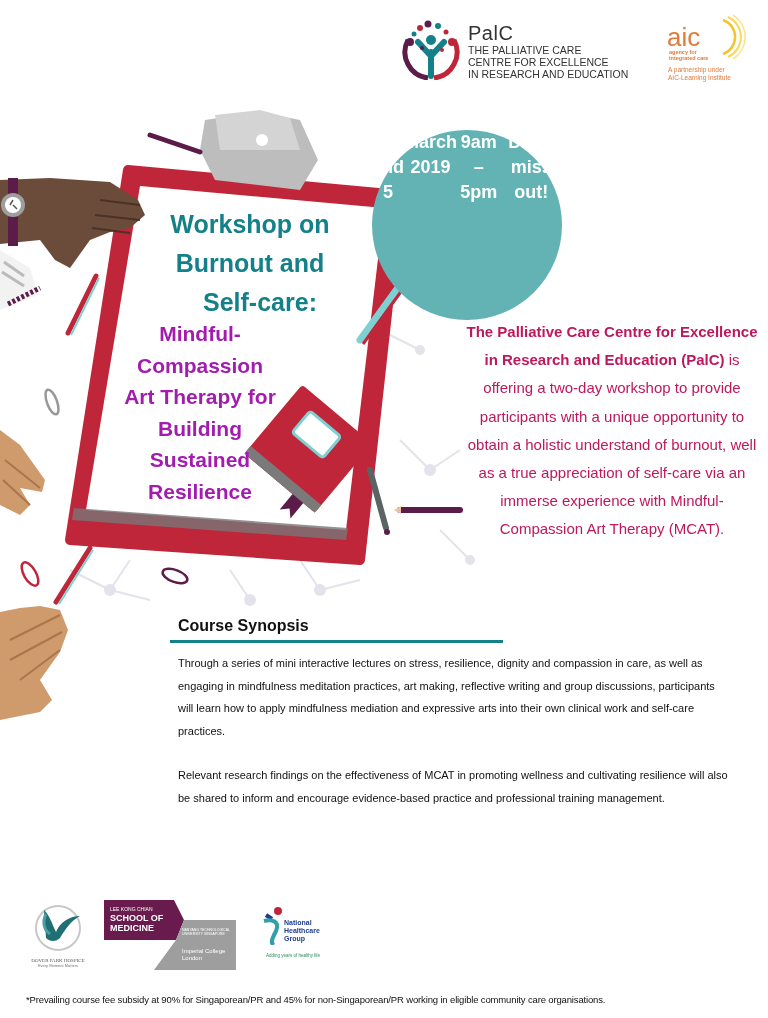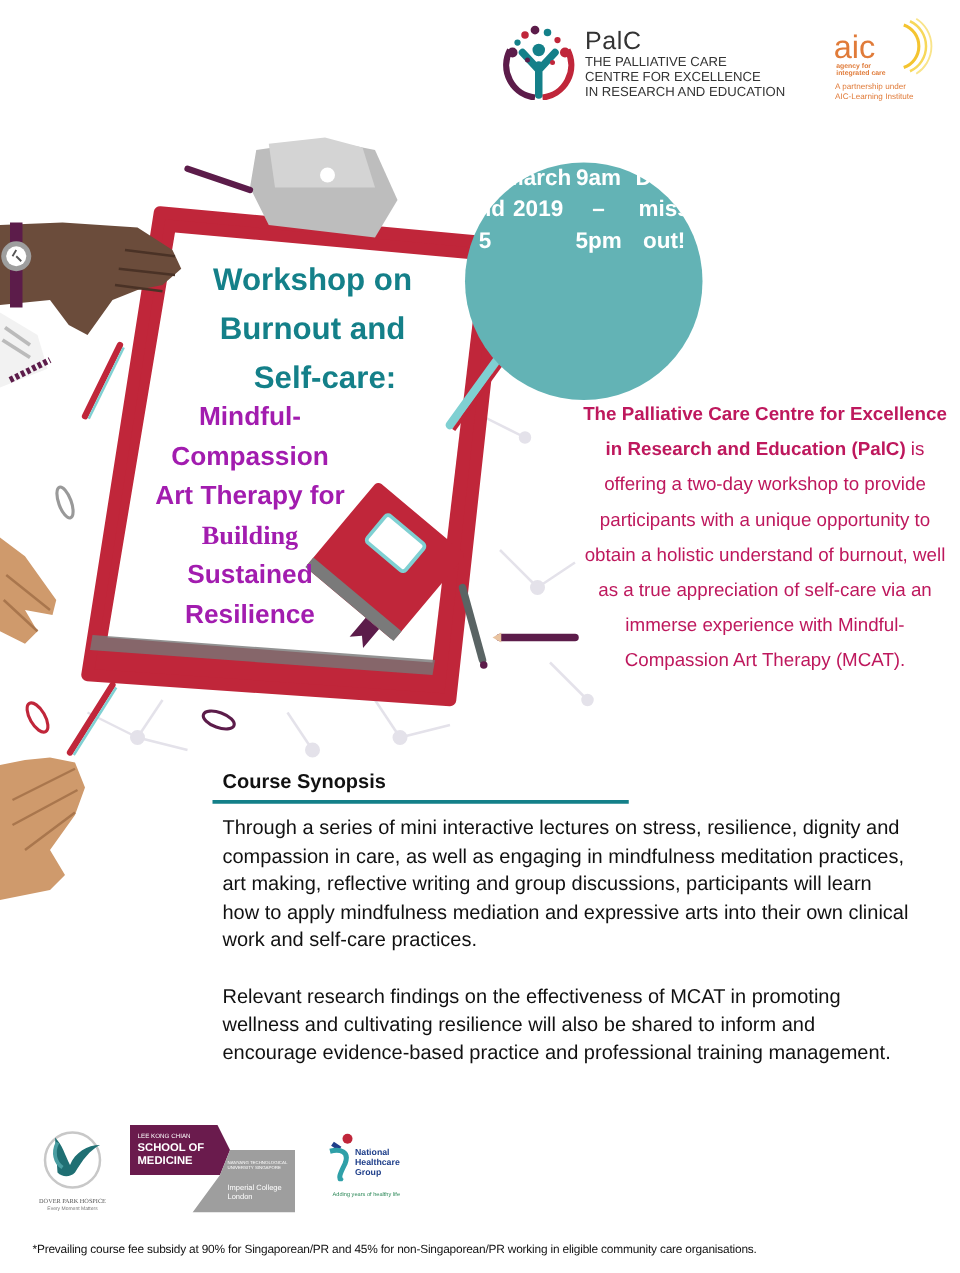--- a/index.html
+++ b/index.html
@@ -26,21 +26,21 @@
   .date-circle span { display: block; font-size: 18px; line-height: 25px; }
 
   
   .intro { left: 462px; top: 318px; width: 300px; text-align: center; font-size: 15px;
            line-height: 28.2px; color: #be185d; }
   .intro b { font-weight: bold; }
 
   
   .syn-heading { left: 178px; top: 617px; font-size: 16px; font-weight: bold; color: #111; }
   .syn-rule { left: 170px; top: 640px; width: 333px; height: 3px; background: #148089; }
-  .syn-body { left: 178px; top: 652px; width: 550px; font-size: 16px; line-height: 22.6px; color: #111; }
+  .syn-body { left: 178px; top: 652px; width: 550px; font-size: 11px; line-height: 22.6px; color: #111; }
   .syn-body p { margin: 0 0 22px 0; }
 
   
   .logo-dover { left: 28px; top: 898px; width: 60px; height: 72px; }
   .logo-lkc { left: 104px; top: 900px; width: 132px; height: 70px; }
   .logo-nhg { left: 262px; top: 905px; width: 80px; height: 60px; }
   .footnote { left: 26px; top: 994px; font-size: 9.5px; color: #111; white-space: nowrap; letter-spacing: -0.15px; text-align: center; }
 </style>
 </head>
 <body>
@@ -184,21 +184,21 @@
   <div class="title-main">
     <span>Workshop on</span>
     <span>Burnout and</span>
     <span style="padding-left:20px;">Self-care:</span>
   </div>
 </div>
 <div class="abs" style="left:100px;top:318px;width:200px;text-align:center;color:#a21caf;font-weight:bold;font-size:21px;line-height:31.5px;">
   <span style="display:block;">Mindful-</span>
   <span style="display:block;">Compassion</span>
   <span style="display:block;">Art Therapy for</span>
-  <span style="display:block;font-family:Liberation Serif, serif;">Building</span>
+  <span style="display:block;">Building</span>
   <span style="display:block;">Sustained</span>
   <span style="display:block;">Resilience</span>
 </div>
 
 <div class="abs date-circle">
   <span>4 and 5</span>
   <span>March 2019</span>
   <span>9am – 5pm</span>
   <span>Don’t miss out!</span>
 </div>

